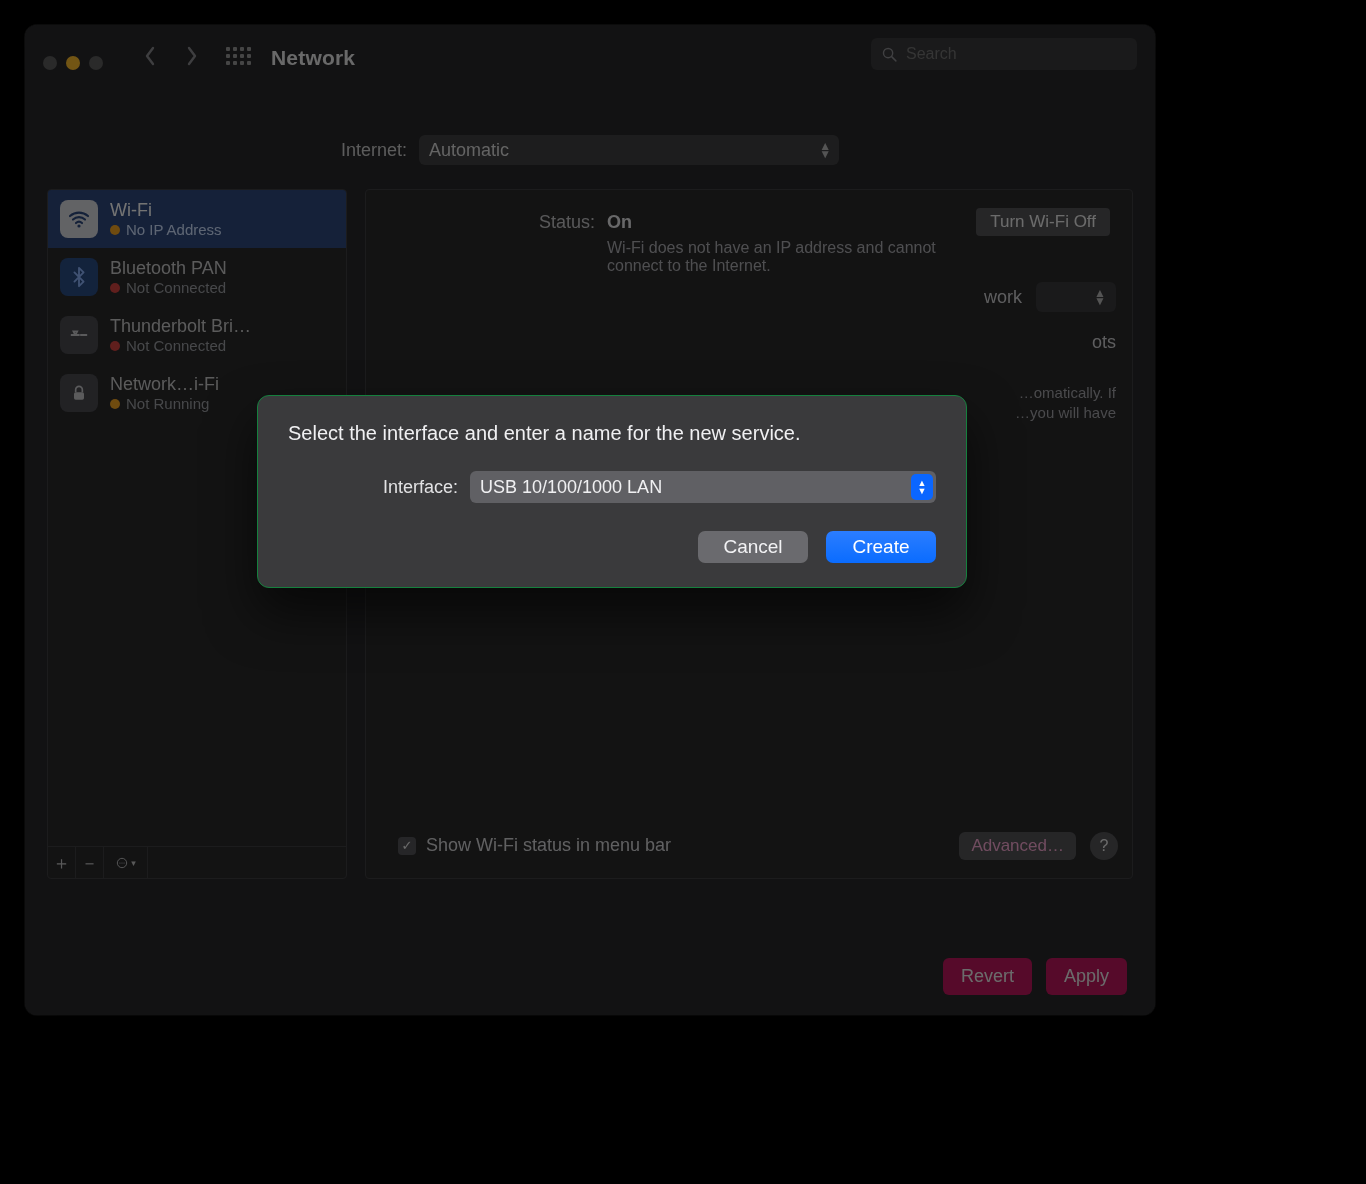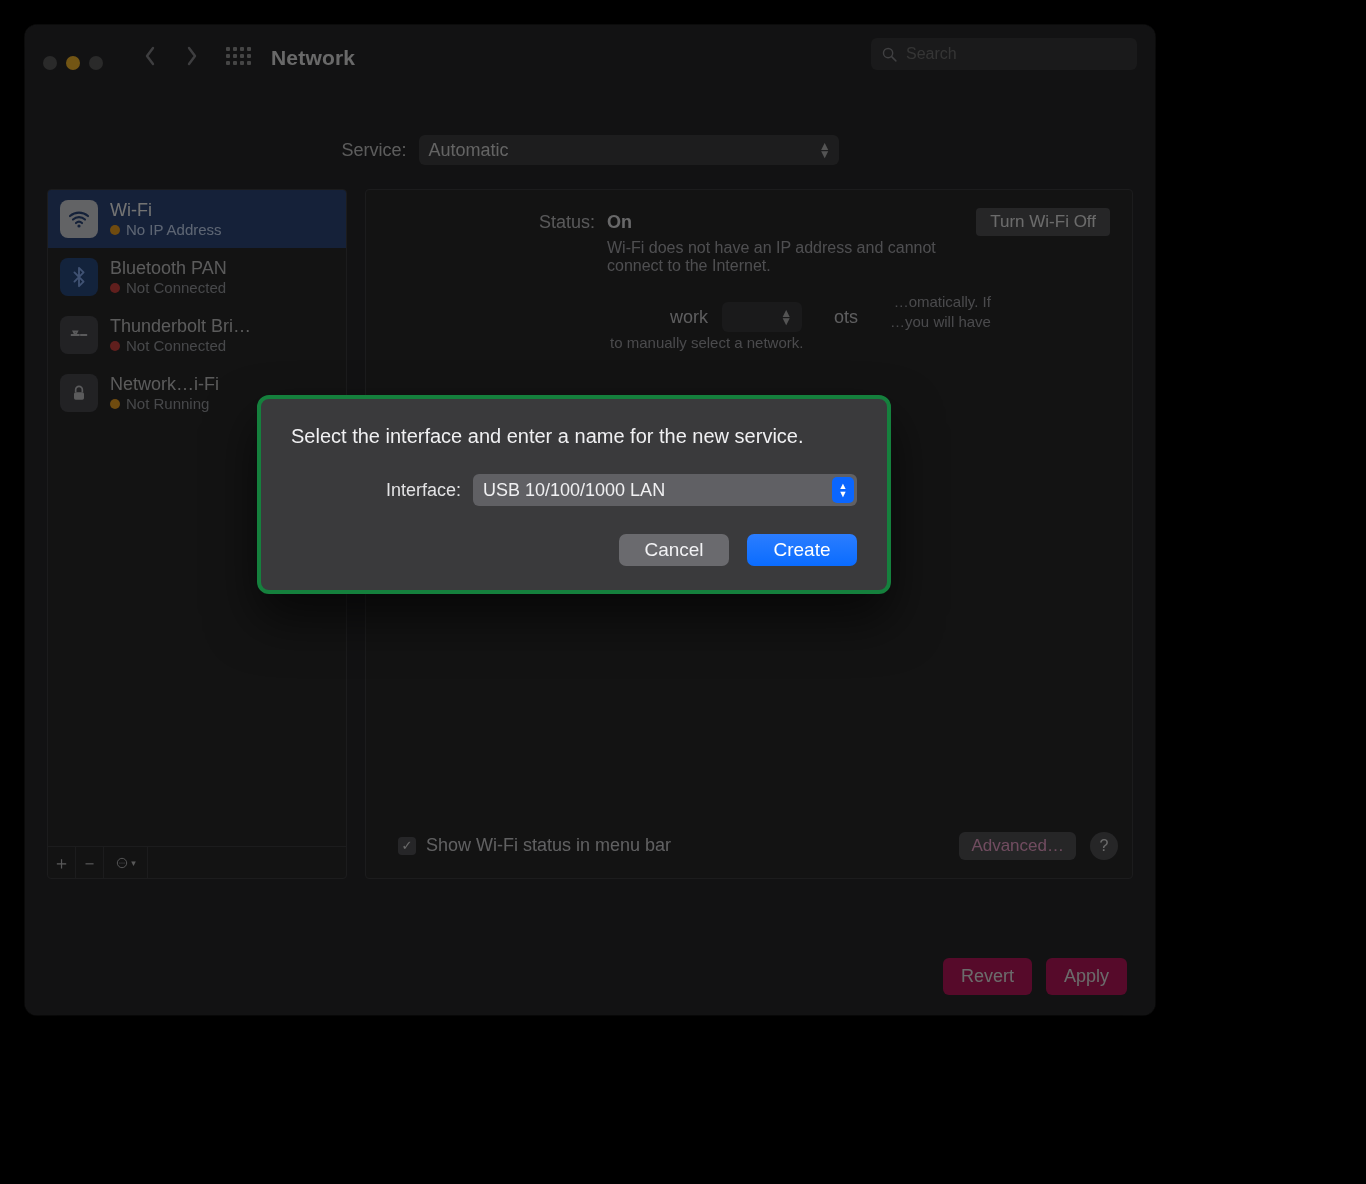--- a/index.html
+++ b/index.html
@@ -125,21 +125,21 @@
   }
   .status-row { display:flex; align-items:flex-start; gap:12px; }
   .status-label { width:205px; text-align:right; font-size:18px; color:#c4c4c6;}
   .status-val { font-size:18px; font-weight:700; color:#e6e6e8;}
   .status-note { font-size:16px; color:#aeaeb2; margin-top:6px; max-width:380px;}
   .wifi-off-btn {
     position:absolute; right:22px; top:18px;
     background:#555557; color:#eee;
     border-radius:4px; padding:4px 14px; font-size:17px;
   }
-  .detail-col { position:absolute; right:22px; width:440px; top:92px; display:flex; flex-direction:row; gap:32px;}
+  .detail-col { position:absolute; right:16px; width:440px; top:92px; display:flex; flex-direction:column; gap:20px;}
   .control { height:30px; background:#3a3a3c; border-radius:6px; position:relative; }
   .control .sel-chevrons{ right:10px;}
   .partial-label { font-size:18px; color:#d0d0d2; }
   .auto-note { font-size:15px; color:#a4a4a8; margin-top:10px; line-height:1.35; text-align:left;}
   .menubar-row { position:absolute; bottom:22px; left:32px; display:flex; align-items:center; gap:10px; color:#d6d6d8; font-size:18px;}
   .chk { width:18px;height:18px;border-radius:4px;background:#56565a;display:flex;align-items:center;justify-content:center;color:#eee;font-size:13px;}
   .adv-btn {
     position:absolute; bottom:18px; right:56px;
     background:#555557; border-radius:6px; padding:4px 12px; color:#f9a8d4; font-size:17px;
   }
@@ -153,23 +153,23 @@
     display:flex; gap:14px;
   }
   .btn {
     background:#be185d; color:#eee;
     border-radius:6px; padding:8px 18px; font-size:18px;
   }
   
   .modal {
     position:absolute;
     left:232px; top:370px;
-    width:634px;
+    width:710px;
     background:#3a3a3c;
-    border:4px solid #15803d;
+    border:1px solid #15803d;
     border-radius:12px;
     box-shadow: 0 25px 50px rgba(0,0,0,.6);
     z-index:100;
     padding: 26px 30px 24px 30px;
     color:#e8e8ea;
   }
   .modal-title { font-size:20px; color:#f0f0f2; }
   .form-row { display:flex; align-items:center; gap:12px; margin-top:26px;}
   .form-label { width:170px; text-align:right; font-size:18px; color:#e2e2e4;}
   .interface-select {
@@ -247,21 +247,21 @@
     <div class="search">
       <svg viewBox="0 0 24 24">
           <circle cx="10" cy="10" r="6.5" stroke="#8e8e92" stroke-width="2" fill="none"></circle>
           <line x1="15" y1="15" x2="21" y2="21" stroke="#8e8e92" stroke-width="2" stroke-linecap="round"></line>
         </svg>
       <input type="text" placeholder="Search" style="">
     </div>
   </div>
 
   <div class="loc-row">
-    <span class="loc-label">Service:</span>
+    <span class="loc-label">Internet:</span>
     <div class="loc-select">
       <span>Automatic</span>
       <span class="sel-chevrons">▲<br>▼</span>
     </div>
   </div>
 
   <div class="content">
 
     <div class="sidebar">
       <div class="sb-item sel">

